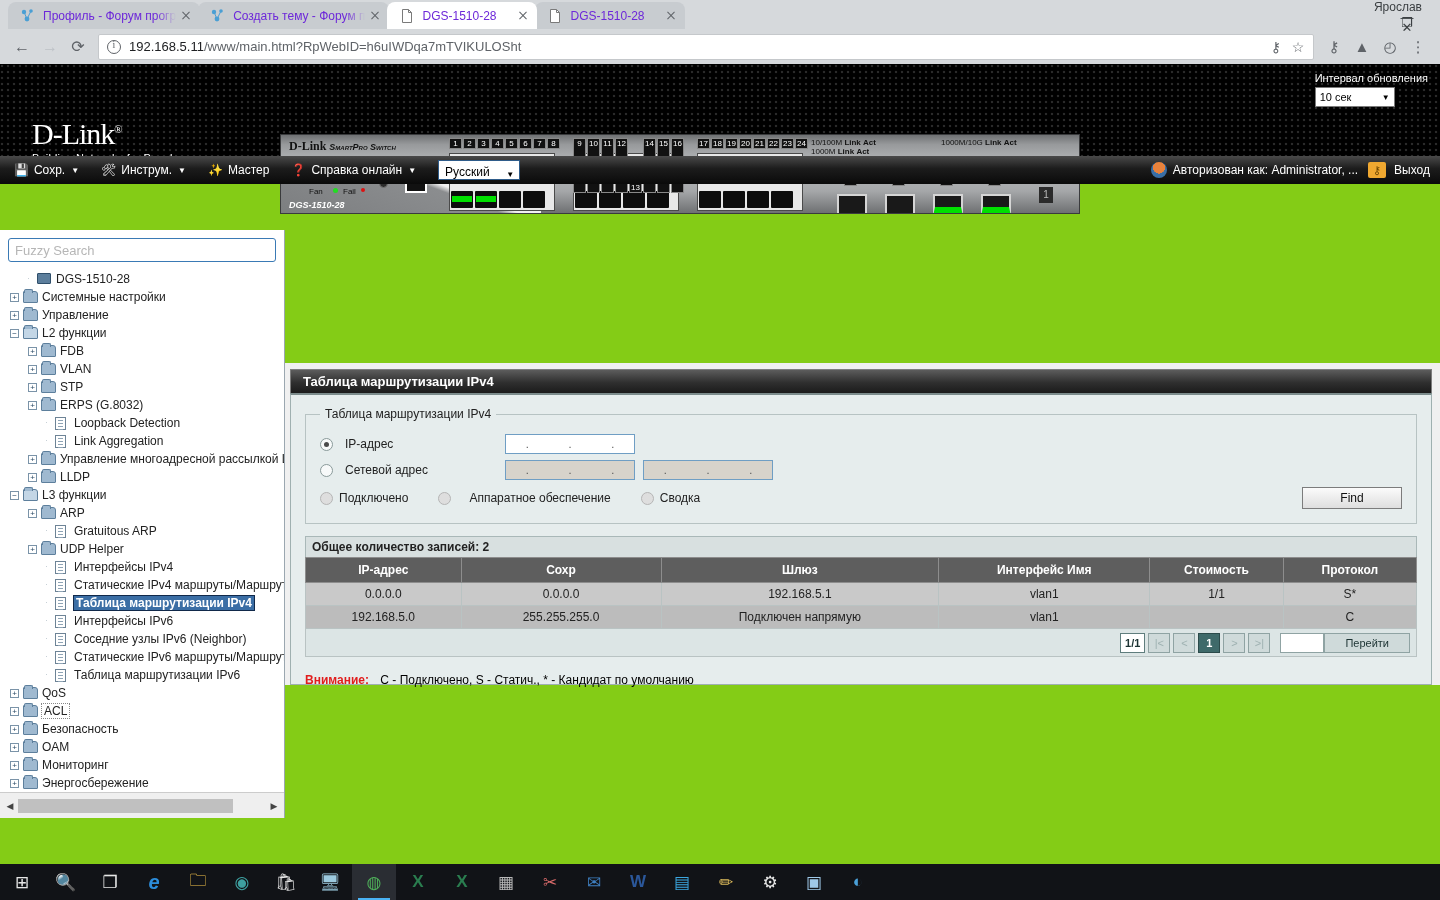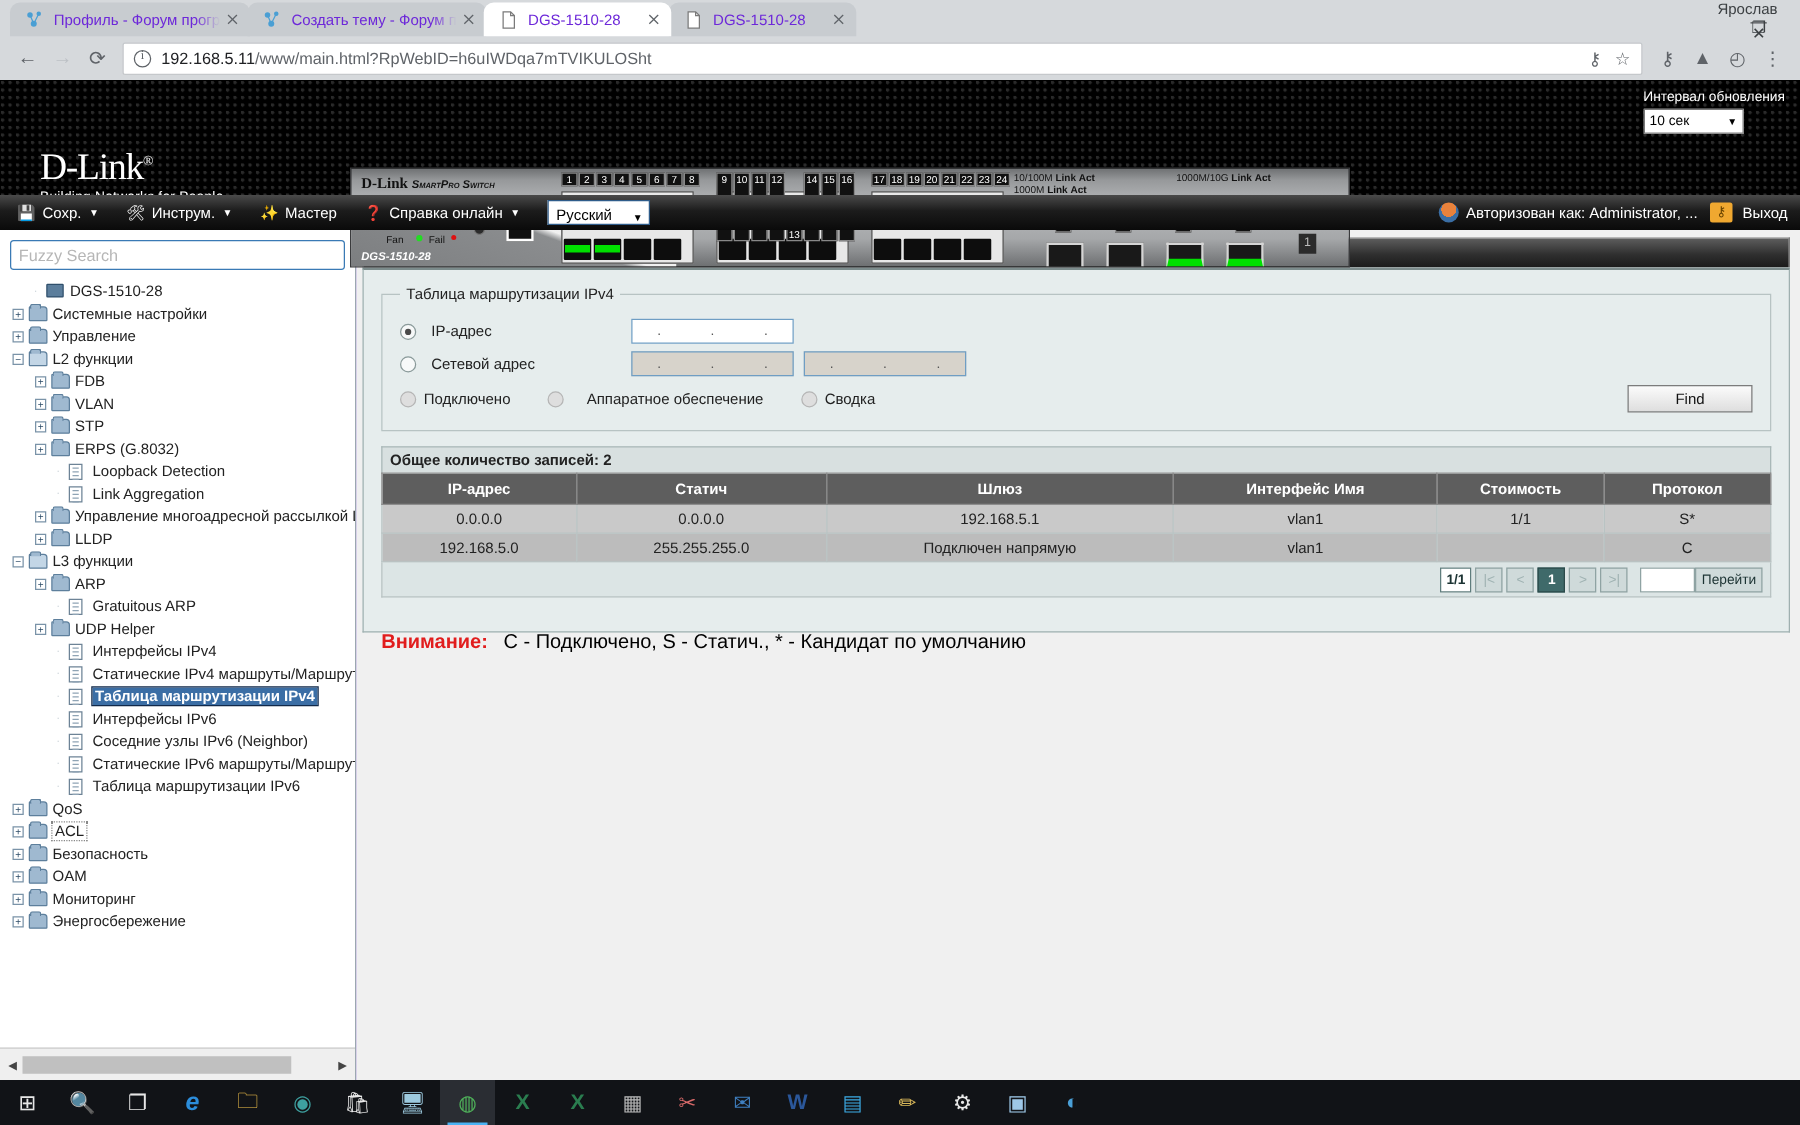--- a/index.html
+++ b/index.html
@@ -101,21 +101,21 @@
   .mbitem { display: flex; align-items: center; color: #fff; font-size: 12px; margin-right: 22px; }
   .mbitem .mi { margin-right: 5px; font-size: 12px; }
   .mbitem .caret { margin-left: 6px; font-size: 8px; }
   #lang-select { height:20px;background:#fff;border:1px solid #2f5c8a;font-size:12px;color:#000;display:flex;align-items:flex-end;padding:0 18px 0 6px;position:relative;min-width:82px;}
   #lang-select .car{position:absolute;right:5px;font-size:8px;}
   #menubar-right { position: absolute; right: 10px; display: flex; align-items: center; color: #fff; font-size: 12px; }
   #menubar-right .avatar { width: 16px; height: 16px; border-radius: 50%; background: radial-gradient(circle at 50% 35%, #e8823c 0 45%, #3a6ea5 46% 100%); margin-right: 6px; }
   #menubar-right .keyico { width:18px;height:16px;background:#f0a830;border-radius:2px;margin:0 8px 0 10px;position:relative;color:#6b4500;font-size:11px;text-align:center;line-height:16px;}
 
   
-  #body-split { display: flex; height: 680px; background:#6d28d9; }
+  #body-split { display: flex; height: 680px; background:#84cc16;align-items:center; }
   #sidebar { width: 285px; background: #fff; border-right: 1px solid #9ba7b0; display: flex; flex-direction: column; }
   #fuzzy-wrap { padding: 8px; }
   #fuzzy-search {
     width: 100%; height: 24px; border: 1px solid #3a7ab5; border-radius: 3px;
     font-size: 13px; padding: 0 6px; color: #333; font-family:"Liberation Sans",sans-serif;
   }
   #fuzzy-search::placeholder { color: #b6b6b6; }
   #tree { flex: 1 1 auto; overflow: hidden; padding-left: 8px; font-size: 12px; color: #222; }
   .tnode { display: flex; align-items: center; height: 18px; white-space: nowrap; }
   .tnode .exp {
@@ -170,22 +170,22 @@
   td { text-align: center; padding: 4px 0; border: 1px solid #b9c3c3; color: #222; }
   tr.r0 td { background: #c9c9c9; }
   tr.r1 td { background: #bcbcbc; }
   #pager { background: #dce5e5; border: 1px solid #b9c3c3; border-top: none; height: 28px; display: flex; align-items: center; justify-content: flex-end; padding: 0 6px; }
   .pg { height: 20px; min-width: 22px; font-size: 11px; display:flex;align-items:center;justify-content:center;
         background:#cfdada;border:1px solid #8fa3a3;color:#2e4a4a;margin-left:3px;padding:0 4px;}
   .pg.cur { background: #fff; border-color:#5f7d7d; color:#1c3333; font-weight:bold;}
   .pg.on { background: #3f6a6a; color:#fff; border-color:#2b4a4a; font-weight:bold;}
   .pg.off { color: #9fb2b2; }
   #goto-input { width: 44px; height: 20px; background:#fff;border:1px solid #8fa3a3;margin-left:10px; }
-  #goto-btn { height: 20px; font-size: 11px; background:#cfdada;border:1px solid #8fa3a3;padding:0 4px;display:flex;align-items:center;color:#1c3333;}
-  #note { margin-top: 27px; font-size: 16px; }
+  #goto-btn { height: 20px; font-size: 11px; background:#cfdada;border:1px solid #8fa3a3;padding:0 20px;display:flex;align-items:center;color:#1c3333;}
+  #note { margin-top: 16px; font-size: 12px; }
   #note .warn { color: #e11d1d; font-weight: bold; margin-right: 8px; }
 
   
   #taskbar {
     position: absolute; left: 0; top: 864px; width: 1440px; height: 36px;
     background: #111317; display: flex; align-items: center; color: #e6e6e6; font-size: 12px;
   }
   .tbicon { width: 44px; height: 36px; display:flex;align-items:center;justify-content:center;font-size:17px;position:relative;}
   .tbicon.active { background: #2a2d33; }
   .tbicon.active:after{content:"";position:absolute;left:6px;right:6px;bottom:0;height:2px;background:#4ab3f4;}
@@ -656,21 +656,21 @@
             <button id="find-btn" style="margin-left:auto">Find</button>
           </div>
         </fieldset>
 
         <div style="margin-top:12px">
           <div id="rec-count">Общее количество записей: 2</div>
           <table>
             <thead>
               <tr>
                 <th style="width:14%">IP-адрес</th>
-                <th style="width:18%">Статич</th>
+                <th style="width:18%">Сохр</th>
                 <th style="width:25%">Шлюз</th>
                 <th style="width:19%">Интерфейс Имя</th>
                 <th style="width:12%">Стоимость</th>
                 <th style="width:12%">Протокол</th>
               </tr>
             </thead>
             <tbody>
               <tr class="r0">
                 <td>0.0.0.0</td>
                 <td>0.0.0.0</td>

